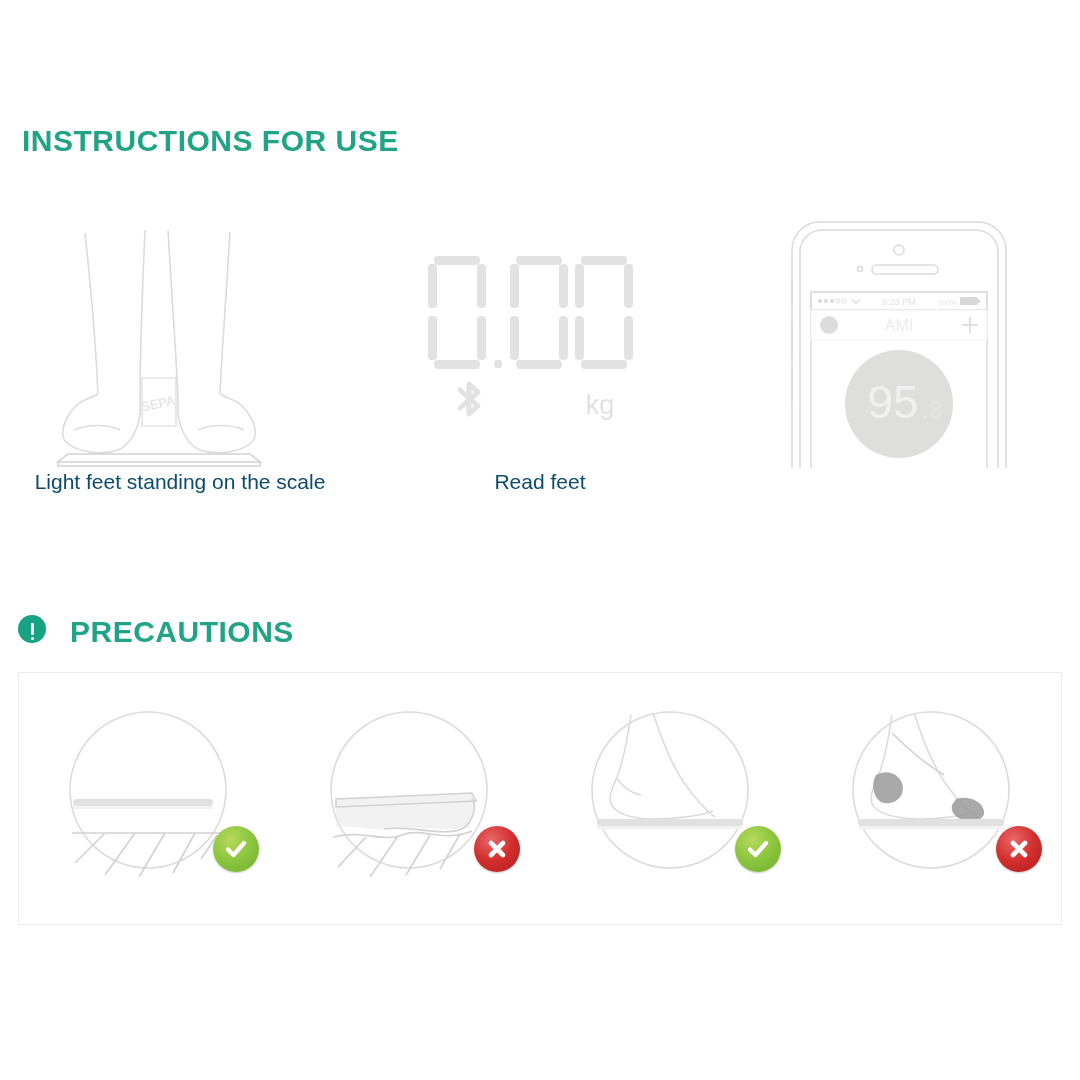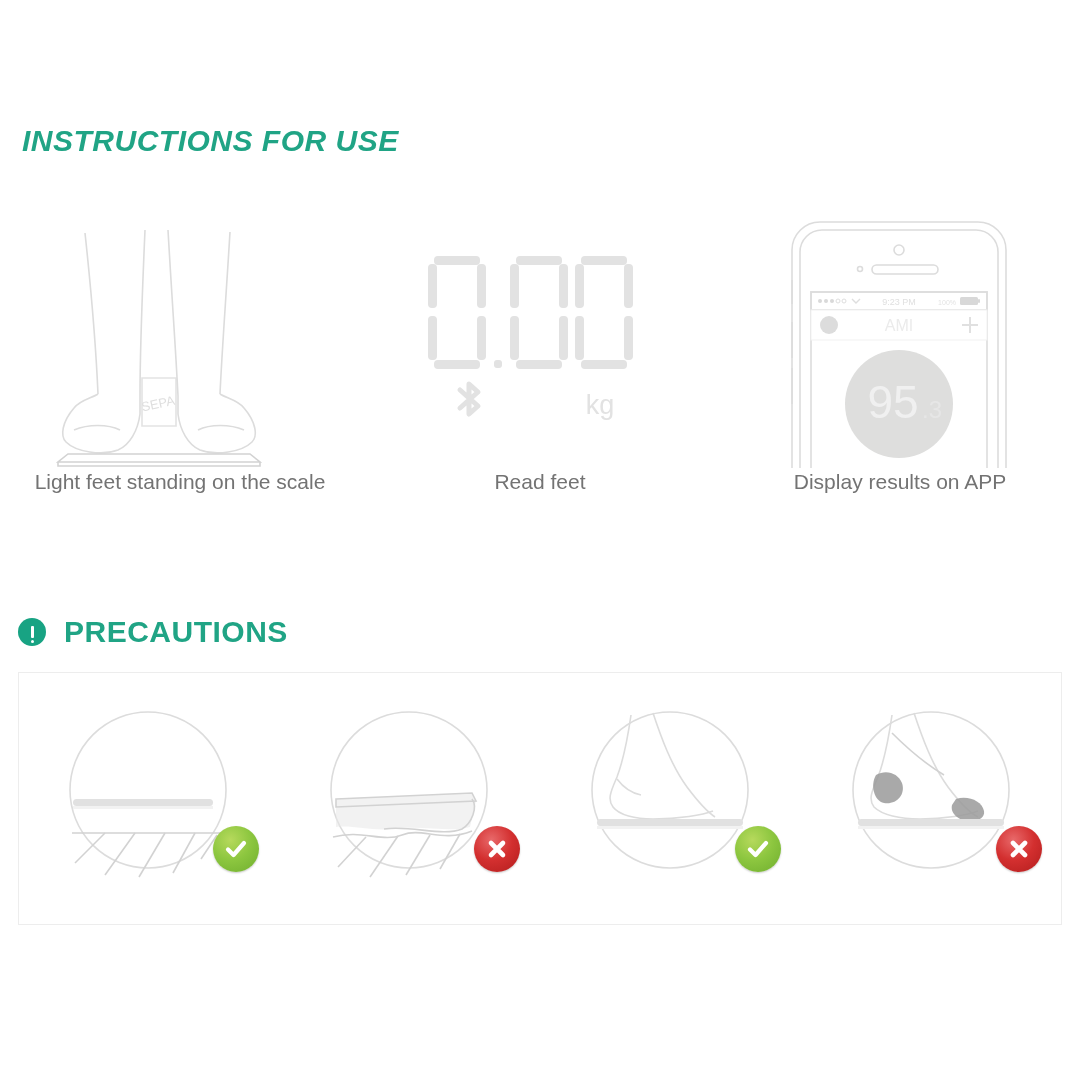--- a/index.html
+++ b/index.html
@@ -16,31 +16,29 @@
   }
 
   
   .section-title {
     position: absolute;
     color: #20a485;
     font-size: 30px;
     font-weight: bold;
     letter-spacing: 0.5px;
     white-space: nowrap;
-    font-style: italic;
   }
   #instructions-title { left: 22px; top: 124px; }
 
   #precautions-heading {
     position: absolute;
     left: 18px;
     top: 615px;
     display: flex;
-    align-items: center;
-    gap: 18px;
+    gap: 24px;
   }
   .alert-icon {
     width: 28px; height: 28px;
     border-radius: 50%;
     background: #18a383;
     display: flex;
     align-items: center;
     justify-content: center;
     flex: 0 0 auto;
   }
@@ -85,21 +83,21 @@
   }
   .step-art {
     height: 255px;
     width: 100%;
     display: flex;
     align-items: center;
     justify-content: center;
     text-align: right;
   }
   .step-caption {
-    color: #737373;
+    color: #0c4a6e;
     font-size: 21px;
     text-align: center;
     white-space: nowrap;
   }
 
   
   #precautions-panel {
     position: absolute;
     left: 18px;
     top: 672px;
@@ -272,21 +270,20 @@
           <text x="152" y="200" fill="#e6e6e6" font-family="Liberation Sans, sans-serif" font-size="24" font-weight="300" text-anchor="middle">.3</text>
         </g>
 
         <g>
           <path class="ln" d="M46 284 A20 20 0 0 1 86 284"></path>
           <path class="ln" d="M99 284 A20 20 0 0 1 139 284"></path>
           <path class="ln" d="M152 284 A20 20 0 0 1 192 284"></path>
         </g>
       </svg>
     </div>
-    <div class="step-caption">Display results on APP</div>
   </div>
 
 </div>
 
 <div id="precautions-heading">
   <span class="alert-icon">
     <span class="bang"></span>
   </span>
   <span id="precautions-title">PRECAUTIONS</span>
 </div>

